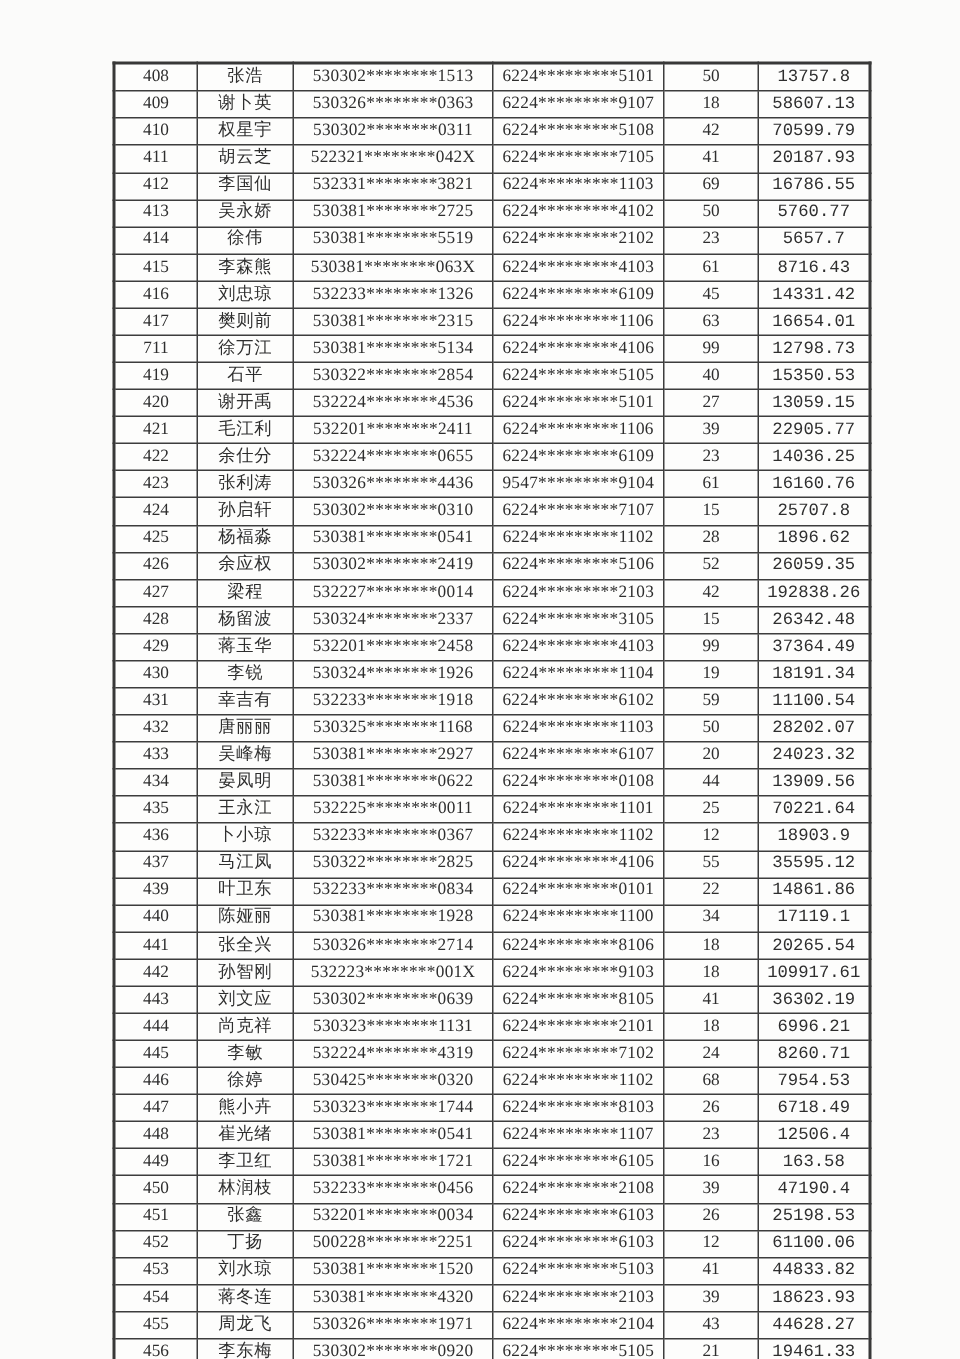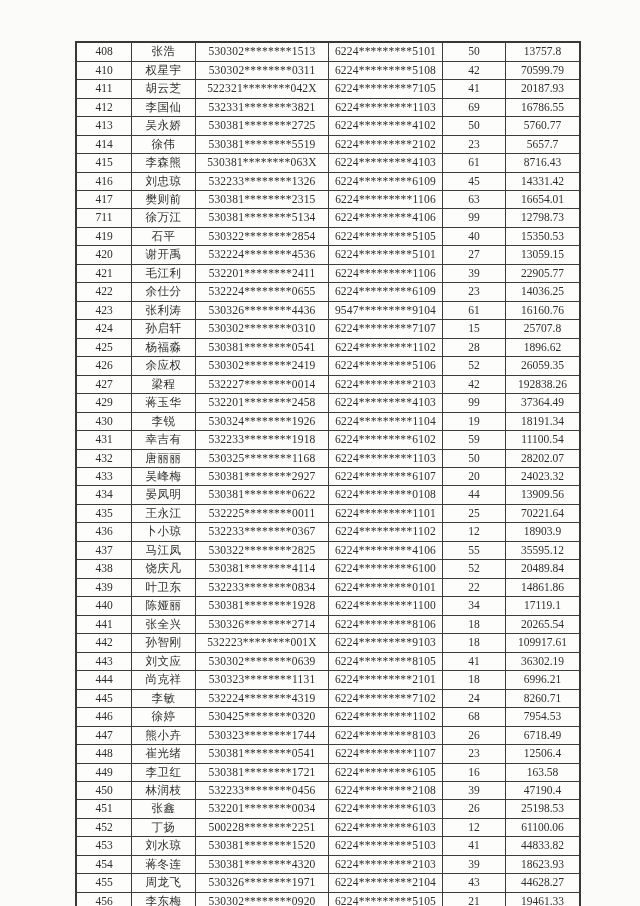--- a/index.html
+++ b/index.html
@@ -39,37 +39,45 @@
     overflow: hidden;
   }
   table.list {
     border: 2px solid #383838;
   }
   td.col-serial   { width: 52px;  }
   td.col-name     { width: 61px;  font-size: 12px; letter-spacing: 0.5px; }
   td.col-id       { width: 130px; letter-spacing: 0.2px; }
   td.col-card     { width: 111px; letter-spacing: 0.2px; }
   td.col-count    { width: 60px;  }
-  td.col-amount   { width: 71px;  }
+  td.col-amount   { width: 71px; font-family: Liberation Mono, monospace;  }
 </style>
 </head>
 <body>
 
 <div class="page">
   <table class="list">
     <tbody>
         <tr>
           <td class="col-serial">408</td>
           <td class="col-name">张浩</td>
           <td class="col-id">530302********1513</td>
           <td class="col-card">6224*********5101</td>
           <td class="col-count">50</td>
           <td class="col-amount">13757.8</td>
         </tr>
         <tr>
+          <td class="col-serial">409</td>
+          <td class="col-name">谢卜英</td>
+          <td class="col-id">530326********0363</td>
+          <td class="col-card">6224*********9107</td>
+          <td class="col-count">18</td>
+          <td class="col-amount">58607.13</td>
+        </tr>
+        <tr>
           <td class="col-serial">410</td>
           <td class="col-name">权星宇</td>
           <td class="col-id">530302********0311</td>
           <td class="col-card">6224*********5108</td>
           <td class="col-count">42</td>
           <td class="col-amount">70599.79</td>
         </tr>
         <tr>
           <td class="col-serial">411</td>
           <td class="col-name">胡云芝</td>
@@ -200,20 +208,28 @@
         </tr>
         <tr>
           <td class="col-serial">427</td>
           <td class="col-name">梁程</td>
           <td class="col-id">532227********0014</td>
           <td class="col-card">6224*********2103</td>
           <td class="col-count">42</td>
           <td class="col-amount">192838.26</td>
         </tr>
         <tr>
+          <td class="col-serial">428</td>
+          <td class="col-name">杨留波</td>
+          <td class="col-id">530324********2337</td>
+          <td class="col-card">6224*********3105</td>
+          <td class="col-count">15</td>
+          <td class="col-amount">26342.48</td>
+        </tr>
+        <tr>
           <td class="col-serial">429</td>
           <td class="col-name">蒋玉华</td>
           <td class="col-id">532201********2458</td>
           <td class="col-card">6224*********4103</td>
           <td class="col-count">99</td>
           <td class="col-amount">37364.49</td>
         </tr>
         <tr>
           <td class="col-serial">430</td>
           <td class="col-name">李锐</td>
@@ -272,28 +288,20 @@
         </tr>
         <tr>
           <td class="col-serial">437</td>
           <td class="col-name">马江凤</td>
           <td class="col-id">530322********2825</td>
           <td class="col-card">6224*********4106</td>
           <td class="col-count">55</td>
           <td class="col-amount">35595.12</td>
         </tr>
         <tr>
-          <td class="col-serial">438</td>
-          <td class="col-name">饶庆凡</td>
-          <td class="col-id">530381********4114</td>
-          <td class="col-card">6224*********6100</td>
-          <td class="col-count">52</td>
-          <td class="col-amount">20489.84</td>
-        </tr>
-        <tr>
           <td class="col-serial">439</td>
           <td class="col-name">叶卫东</td>
           <td class="col-id">532233********0834</td>
           <td class="col-card">6224*********0101</td>
           <td class="col-count">22</td>
           <td class="col-amount">14861.86</td>
         </tr>
         <tr>
           <td class="col-serial">440</td>
           <td class="col-name">陈娅丽</td>

